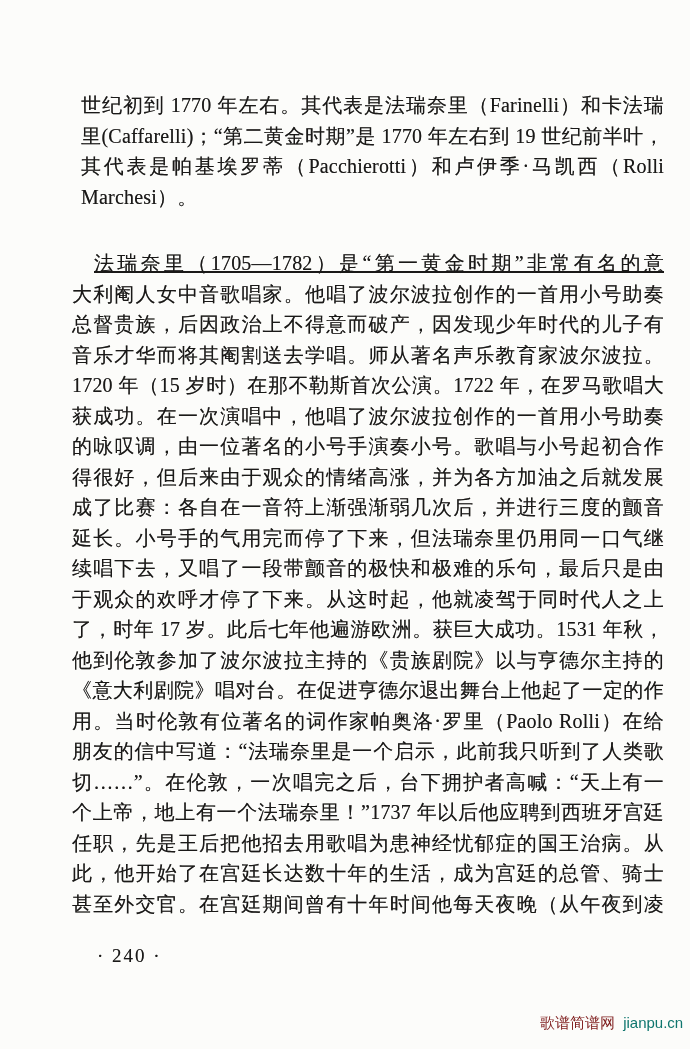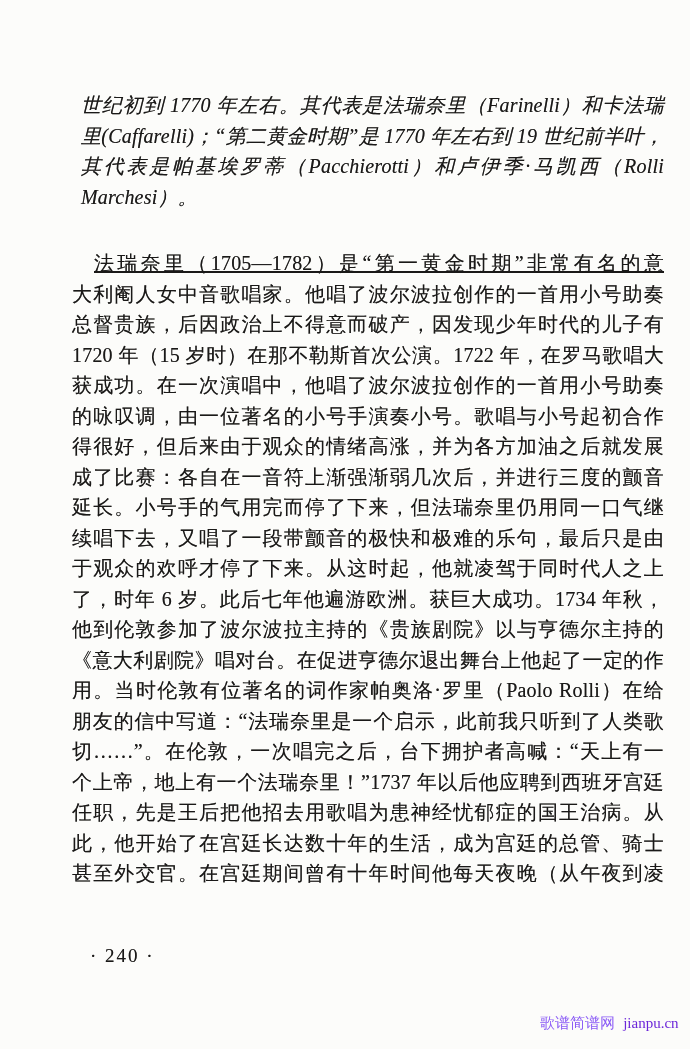--- a/index.html
+++ b/index.html
@@ -16,70 +16,71 @@
   .textcol {
     position:absolute;
     left:72px; top:90px;
     width:592px;
     font-size:20px;
     line-height:30.5px;
     letter-spacing:0.2px;
     text-shadow:0 0 0.35px rgba(20,18,16,0.55);
   }
   .para { margin:0; }
-  .para-first { margin-left:9px; margin-bottom:36px;font-style:italic; }
+  .para-first { margin-left:9px; margin-bottom:36px; }
   .line {
     text-align:justify;
     text-align-last:justify;
     text-justify:inter-character;
   }
   .line.no-just { text-align-last:left; }
   .line.indent { text-indent:1.1em;text-decoration:underline; }
   .pageno {
     position:absolute;
-    left:90px; top:945px;
+    left:97px; top:945px;
     font-size:19px;
     letter-spacing:2px;
     text-shadow:0 0 0.35px rgba(20,18,16,0.5);
   }
   .watermark {
     position:absolute;
     left:540px; top:1014px;
     font-size:15px;
     font-family:"Liberation Sans","DejaVu Sans",sans-serif;
     white-space:nowrap;
   }
-  .wm-name { color:#8b5cf6; }
-  .wm-url  { color:#6d28d9; margin-left:4px;font-family:Liberation Serif, serif; }
+  .wm-name { color:#7f1d1d; }
+  .wm-url  { color:#0f766e; margin-left:4px; }
 </style>
 </head>
 <body>
 
 <div class="page">
 
   <main class="textcol">
     <div class="para para-first">
         <div class="line">世纪初到 1770 年左右。其代表是法瑞奈里（Farinelli）和卡法瑞</div>
         <div class="line">里(Caffarelli)；“第二黄金时期”是 1770 年左右到 19 世纪前半叶，</div>
         <div class="line">其代表是帕基埃罗蒂（Pacchierotti）和卢伊季·马凯西（Rolli</div>
         <div class="line no-just">Marchesi）。</div>
       </div>
     <div class="para">
         <div class="line indent">法瑞奈里（1705—1782）是“第一黄金时期”非常有名的意</div>
         <div class="line">大利阉人女中音歌唱家。他唱了波尔波拉创作的一首用小号助奏</div>
         <div class="line">总督贵族，后因政治上不得意而破产，因发现少年时代的儿子有</div>
+        <div class="line">音乐才华而将其阉割送去学唱。师从著名声乐教育家波尔波拉。</div>
         <div class="line">1720 年（15 岁时）在那不勒斯首次公演。1722 年，在罗马歌唱大</div>
         <div class="line">获成功。在一次演唱中，他唱了波尔波拉创作的一首用小号助奏</div>
         <div class="line">的咏叹调，由一位著名的小号手演奏小号。歌唱与小号起初合作</div>
         <div class="line">得很好，但后来由于观众的情绪高涨，并为各方加油之后就发展</div>
         <div class="line">成了比赛：各自在一音符上渐强渐弱几次后，并进行三度的颤音</div>
         <div class="line">延长。小号手的气用完而停了下来，但法瑞奈里仍用同一口气继</div>
         <div class="line">续唱下去，又唱了一段带颤音的极快和极难的乐句，最后只是由</div>
         <div class="line">于观众的欢呼才停了下来。从这时起，他就凌驾于同时代人之上</div>
-        <div class="line">了，时年 6 岁。此后七年他遍游欧洲。获巨大成功。1734 年秋，</div>
+        <div class="line">了，时年 17 岁。此后七年他遍游欧洲。获巨大成功。1531 年秋，</div>
         <div class="line">他到伦敦参加了波尔波拉主持的《贵族剧院》以与亨德尔主持的</div>
         <div class="line">《意大利剧院》唱对台。在促进亨德尔退出舞台上他起了一定的作</div>
         <div class="line">用。当时伦敦有位著名的词作家帕奥洛·罗里（Paolo Rolli）在给</div>
         <div class="line">朋友的信中写道：“法瑞奈里是一个启示，此前我只听到了人类歌</div>
         <div class="line">切……”。在伦敦，一次唱完之后，台下拥护者高喊：“天上有一</div>
         <div class="line">个上帝，地上有一个法瑞奈里！”1737 年以后他应聘到西班牙宫廷</div>
         <div class="line">任职，先是王后把他招去用歌唱为患神经忧郁症的国王治病。从</div>
         <div class="line">此，他开始了在宫廷长达数十年的生活，成为宫廷的总管、骑士</div>
         <div class="line">甚至外交官。在宫廷期间曾有十年时间他每天夜晚（从午夜到凌</div>
       </div>

